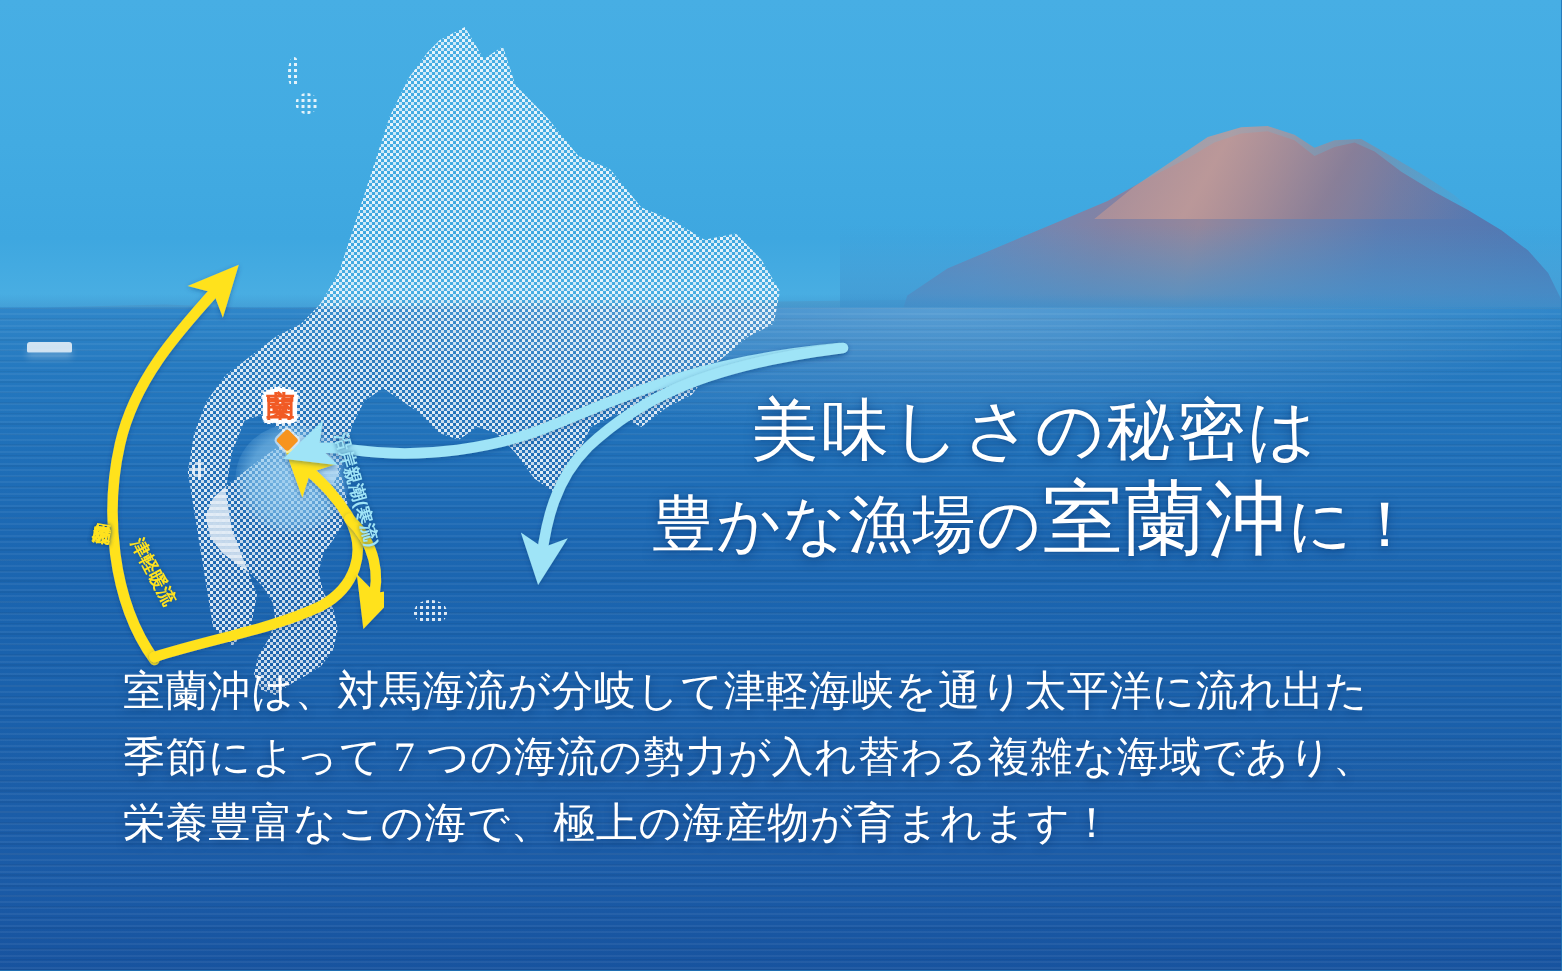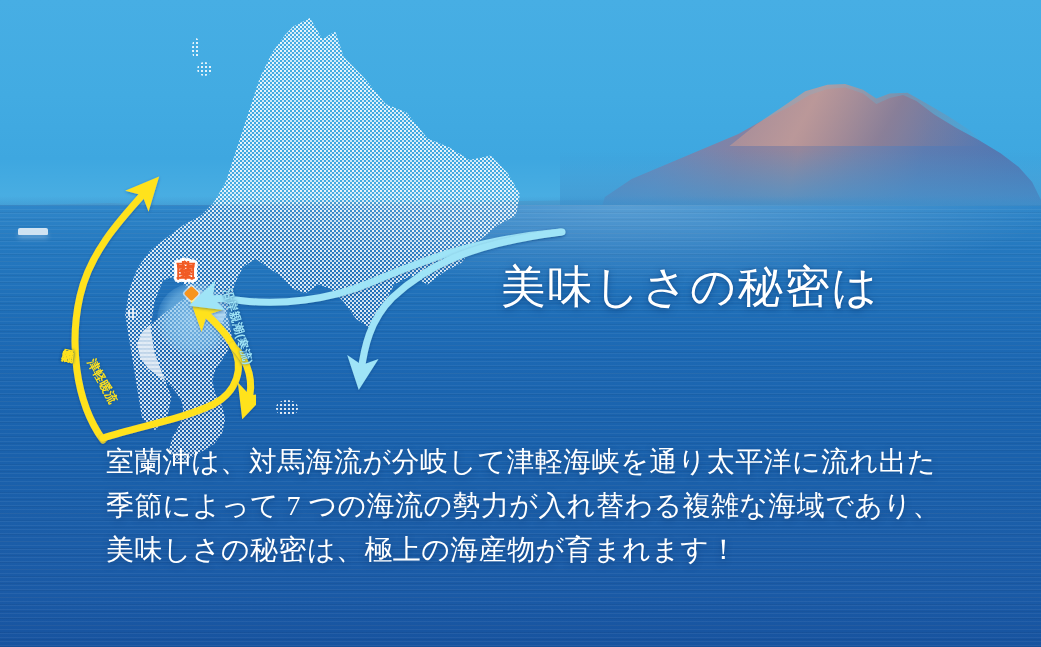--- a/index.html
+++ b/index.html
@@ -207,21 +207,20 @@
   }
   .headline .hl-big{font-size:54px;letter-spacing:.01em;}
 
   
   .bodycopy{
     position:absolute;left:82px;top:440px;width:900px;
     color:#ffffff;
     font-family:"Liberation Serif","DejaVu Serif",serif;
     font-size:28px;line-height:44px;letter-spacing:.015em;
     text-shadow:0 2px 6px rgba(6,45,100,.5);
-    margin-left:24px;
   }
   .bodycopy p{margin:0;}
 </style>
 </head>
 <body>
 
 <div id="stage">
 
   <div class="sky"></div>
   <div class="far-hills"></div>
@@ -283,21 +282,22 @@
   <div class="marker-diamond"></div>
 
   <div class="map-label lbl-oyashio">沿岸親潮(寒流)</div>
 
   <div class="map-label lbl-tsushima">対馬暖流</div>
 
   <div class="map-label lbl-tsugaru">津軽暖流</div>
 
   <div class="headline">
     <span class="hl1">美味しさの秘密は</span>
+    <span class="hl2"><span>豊かな漁場の</span><span class="hl-big">室蘭沖</span><span>に！</span></span>
   </div>
 
   <div class="bodycopy">
     <p>室蘭沖は、対馬海流が分岐して津軽海峡を通り太平洋に流れ出た</p>
     <p>季節によって 7 つの海流の勢力が入れ替わる複雑な海域であり、</p>
-    <p>美味しさの秘密は、極上の海産物が育まれます！</p>
+    <p>栄養豊富なこの海で、極上の海産物が育まれます！</p>
   </div>
 
 </div>
 
 </body></html>

